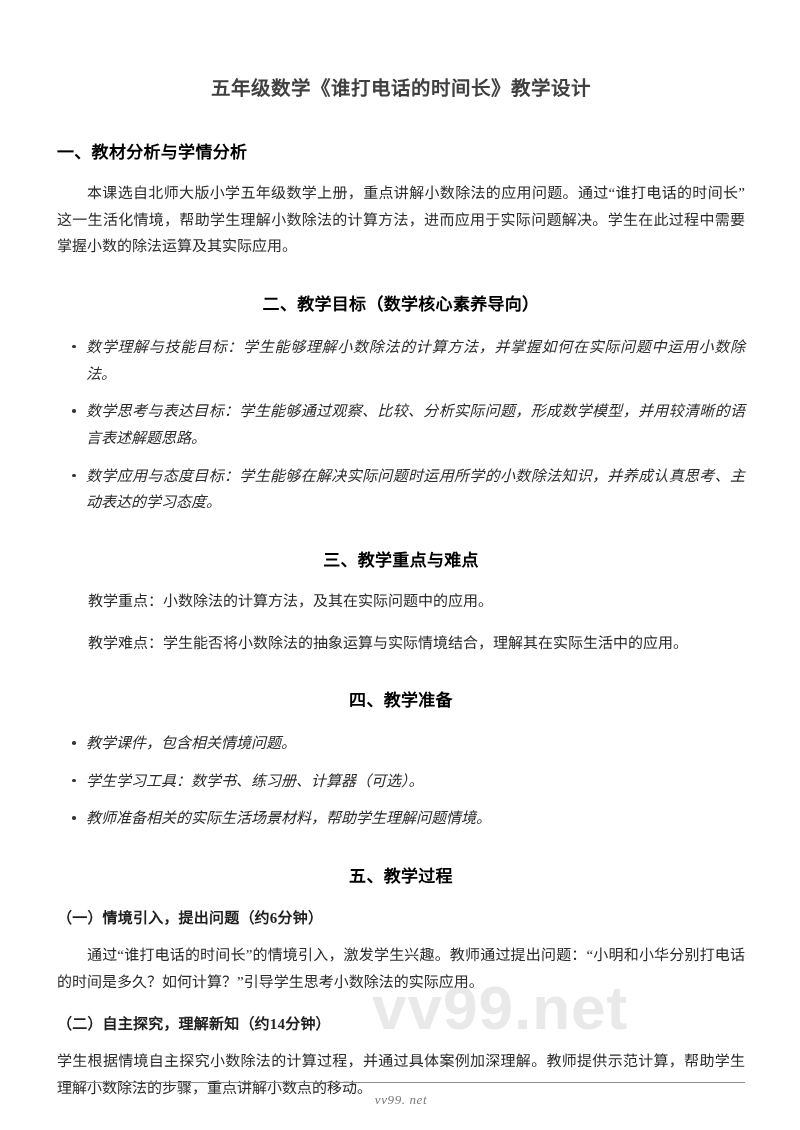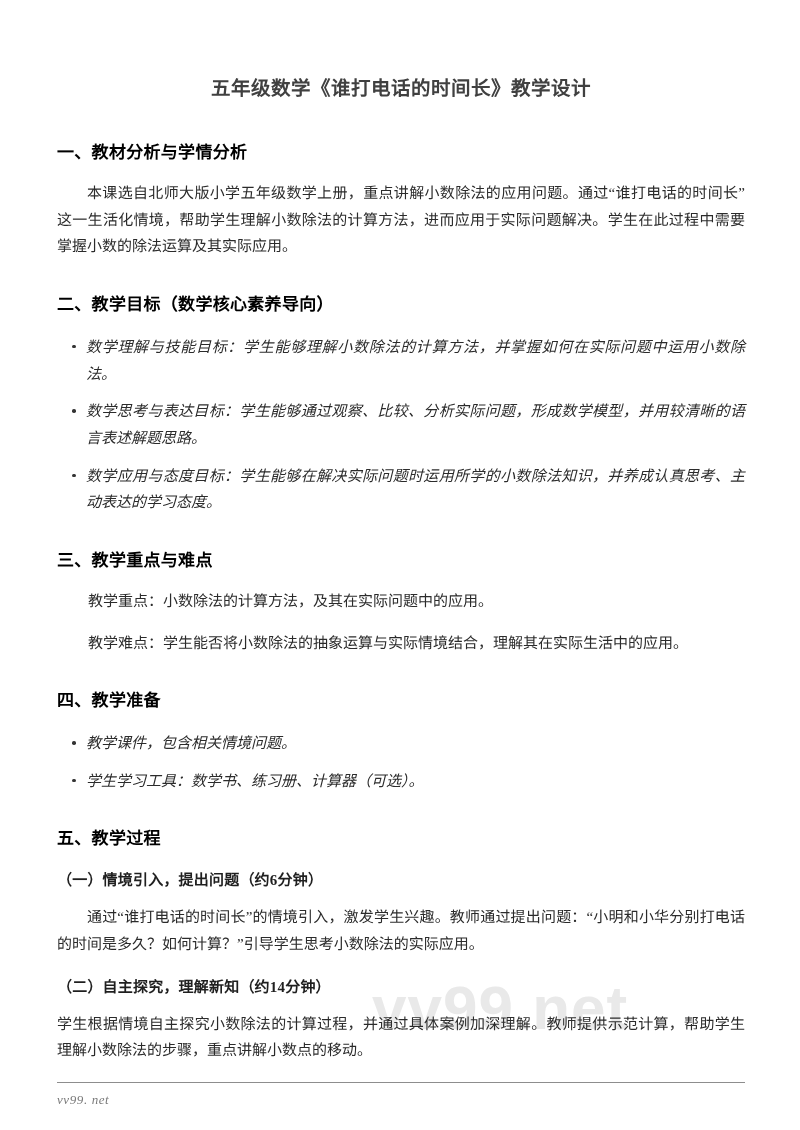--- a/index.html
+++ b/index.html
@@ -70,21 +70,21 @@
     font-size: 15px;
     font-weight: bold;
     color: #1f1f1f;
     letter-spacing: 0.2px;
     margin: 0;
     line-height: 1.4;
   }
 
   
   .sec-1  { margin-top: 38px; }
-  .sec-n  { margin-top: 33px; }
+  .sec-n  { margin-top: 33px; text-align: center; }
   .sub-h  { margin-top: 19px; }
 
   
   p.body {
     font-size: 15px;
     line-height: 1.78;
     text-align: justify;
     text-justify: inter-ideograph;
     margin: 15px 0 0 0;
     color: #2b2b2b;
@@ -128,21 +128,21 @@
     right: 55px;
     bottom: 22px;
     z-index: 3;
   }
   .footer-rule {
     height: 0;
     border-top: 1.4px solid #8d8d8d;
     margin-bottom: 9px;
   }
   .footer-text {
-    text-align: left;
+    text-align: center;
     font-style: italic;
     font-size: 13px;
     color: #7a7a7a;
     letter-spacing: 0.6px;
     font-family: "Liberation Serif", "DejaVu Serif", serif;
   }
 </style>
 </head>
 <body>
 
@@ -165,20 +165,21 @@
     </ul>
 
     <h2 class="h2 sec-n">三、教学重点与难点</h2>
     <p class="body pad-l">教学重点：小数除法的计算方法，及其在实际问题中的应用。</p>
     <p class="body pad-l">教学难点：学生能否将小数除法的抽象运算与实际情境结合，理解其在实际生活中的应用。</p>
 
     <h2 class="h2 sec-n">四、教学准备</h2>
     <ul class="bullets">
       <li><span class="dot"></span><span>教学课件，包含相关情境问题。</span></li>
       <li><span class="dot"></span><span>学生学习工具：数学书、练习册、计算器（可选）。</span></li>
+      <li><span class="dot"></span><span>教师准备相关的实际生活场景材料，帮助学生理解问题情境。</span></li>
     </ul>
 
     <h2 class="h2 sec-n">五、教学过程</h2>
 
     <h3 class="h3 sub-h">（一）情境引入，提出问题（约6分钟）</h3>
     <p class="body indent tight">通过“谁打电话的时间长”的情境引入，激发学生兴趣。教师通过提出问题：“小明和小华分别打电话的时间是多久？如何计算？”引导学生思考小数除法的实际应用。</p>
 
     <h3 class="h3 sub-h">（二）自主探究，理解新知（约14分钟）</h3>
     <p class="body tight">学生根据情境自主探究小数除法的计算过程，并通过具体案例加深理解。教师提供示范计算，帮助学生理解小数除法的步骤，重点讲解小数点的移动。</p>
 

